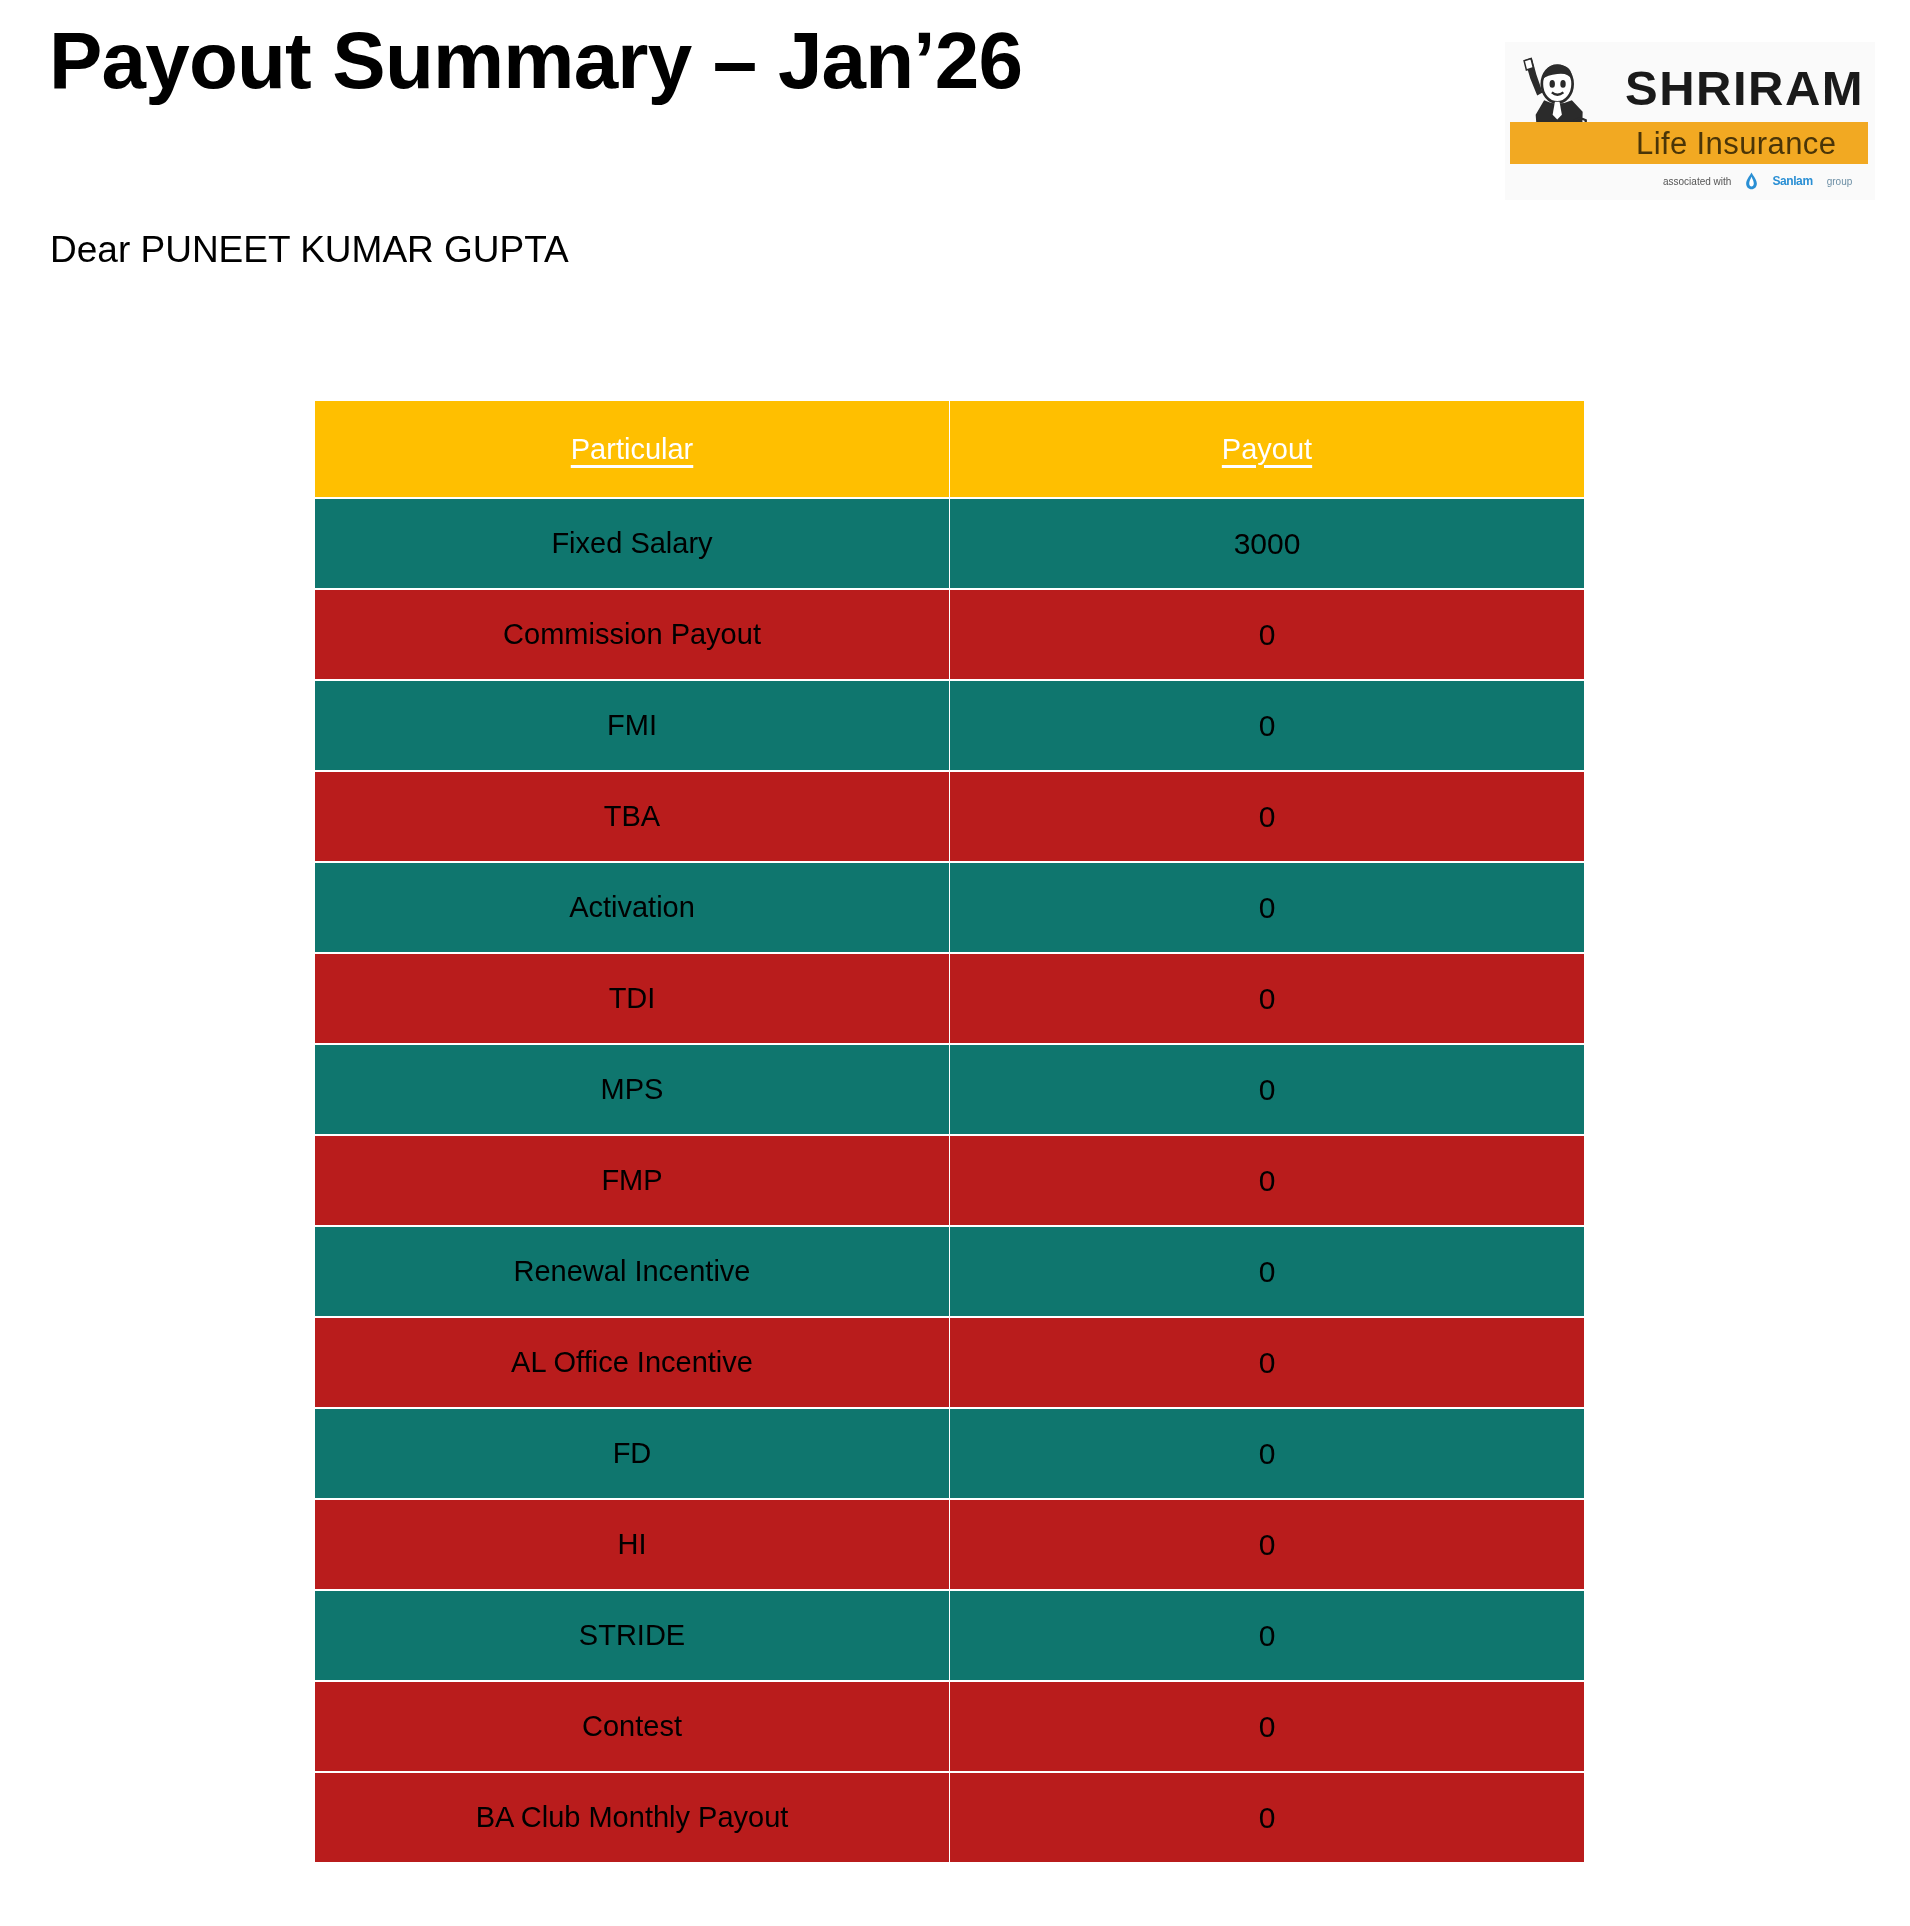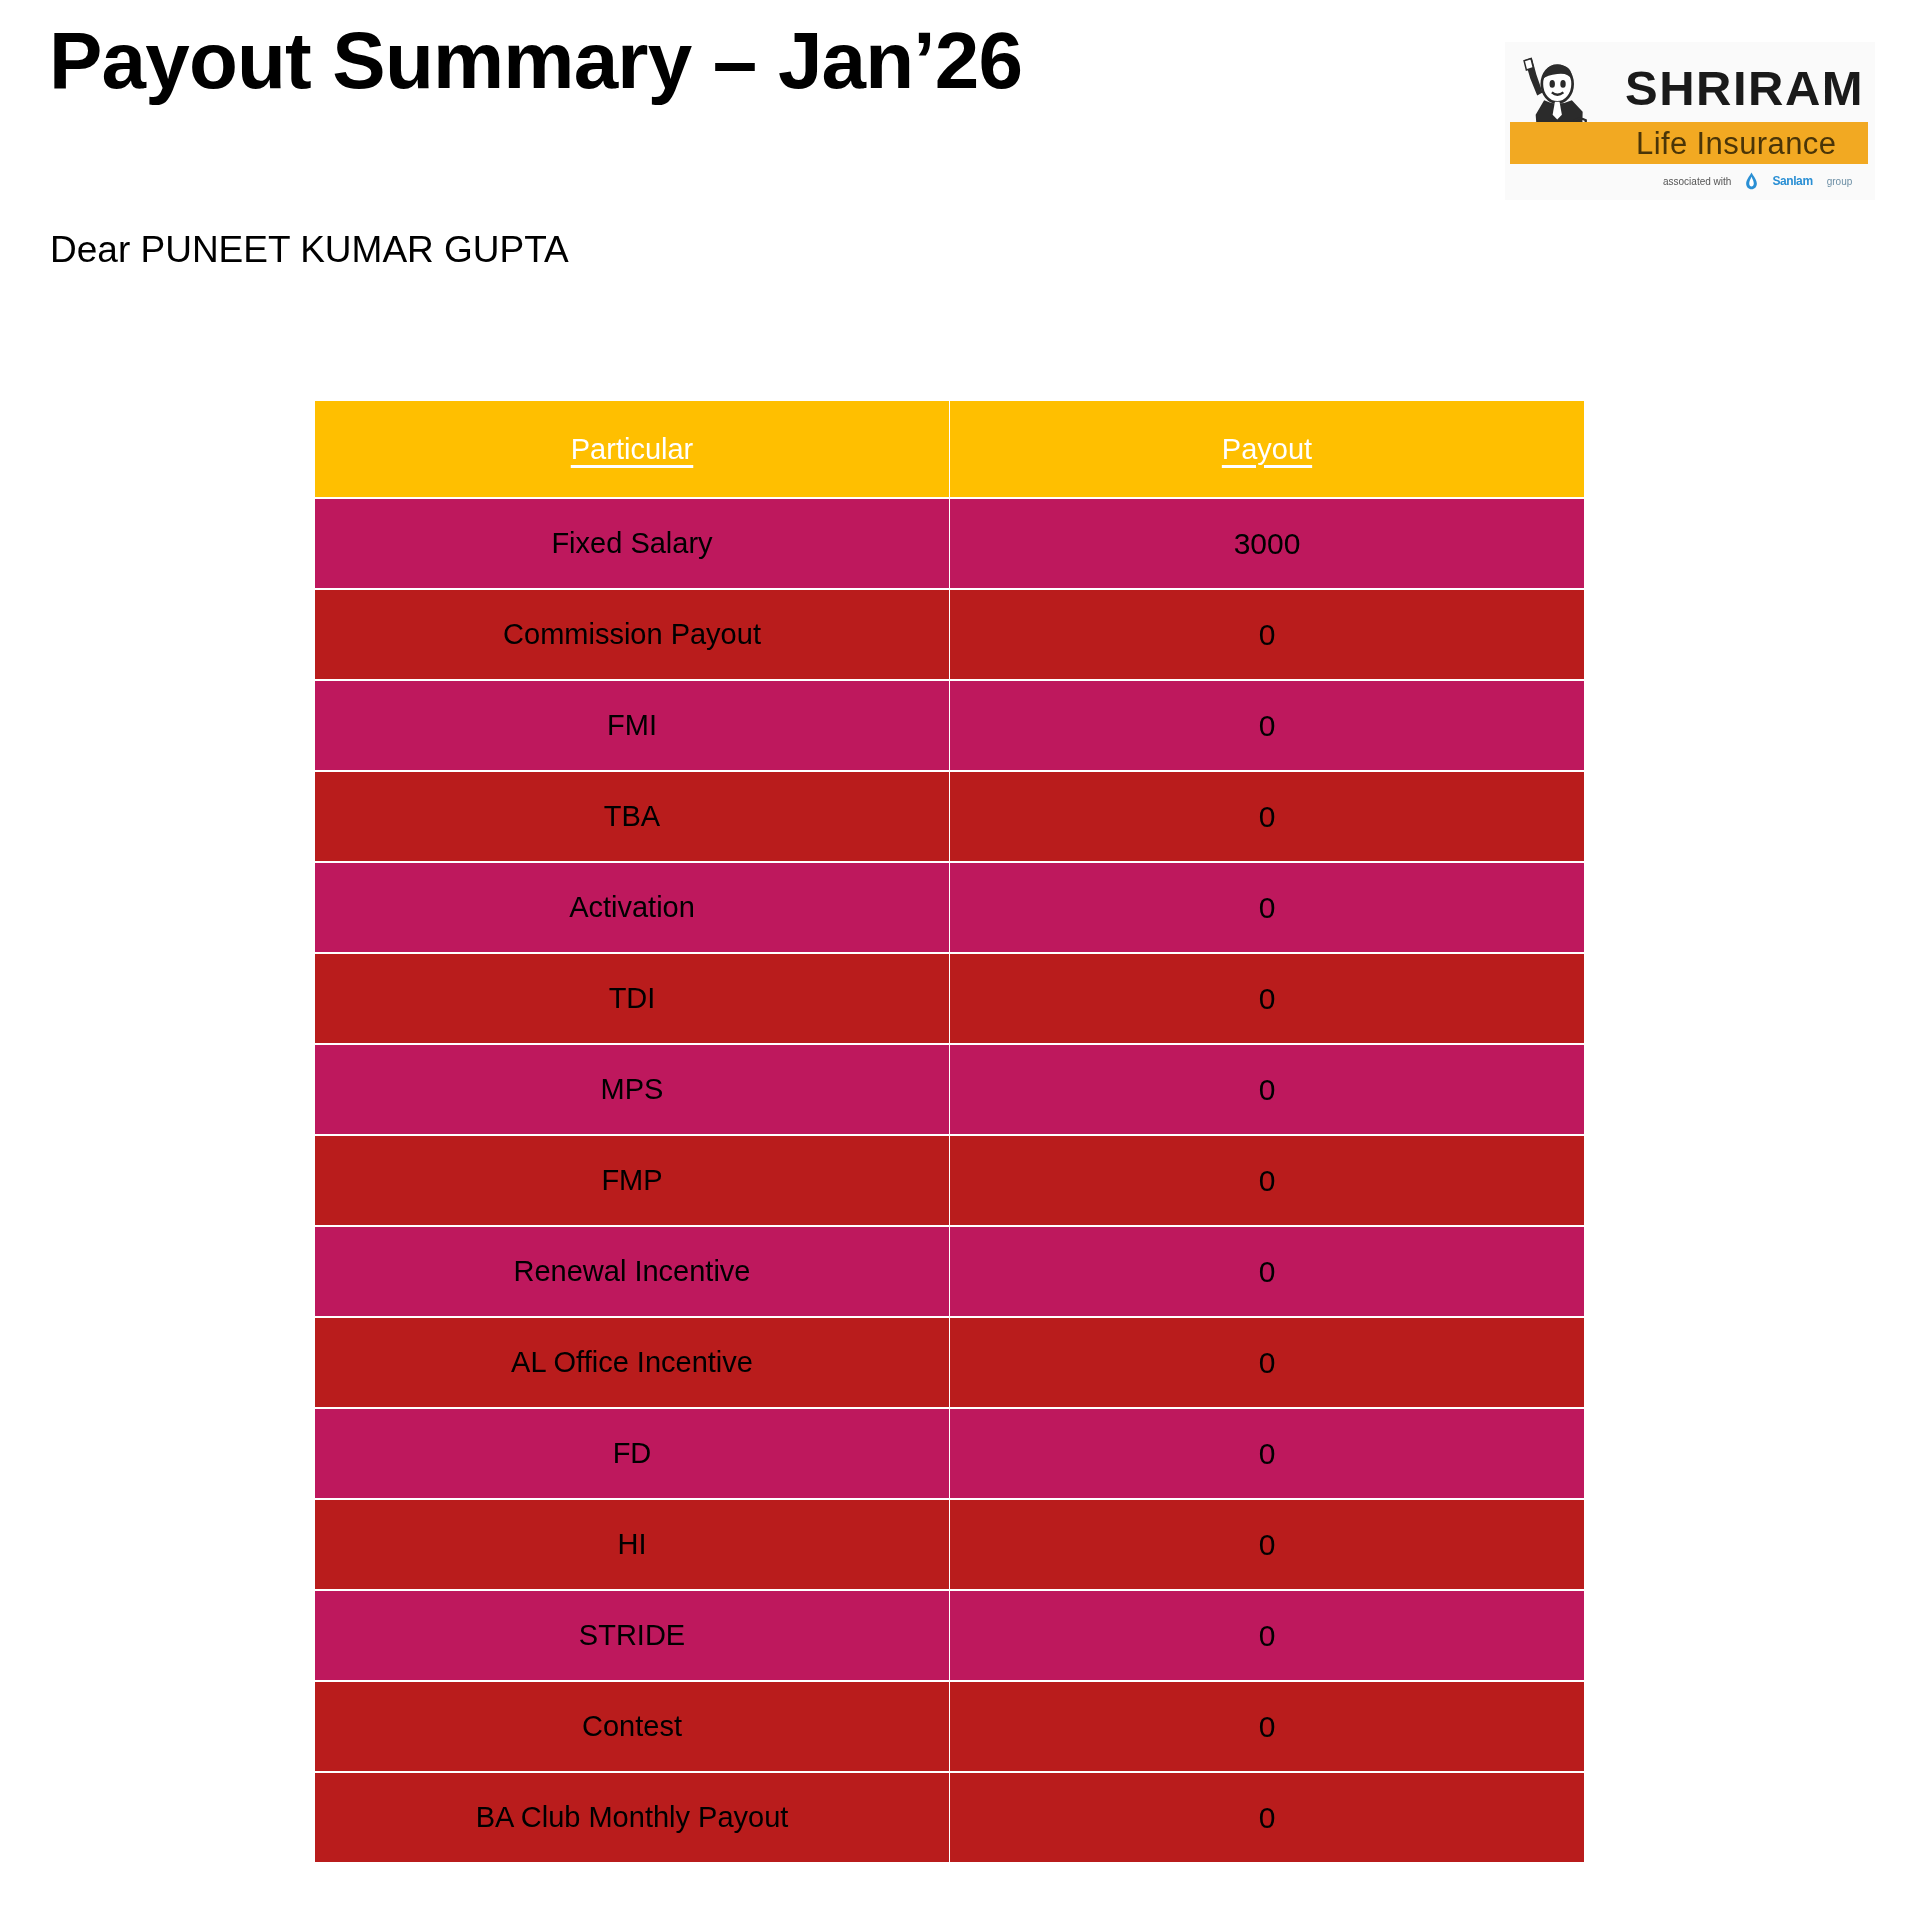--- a/index.html
+++ b/index.html
@@ -144,21 +144,21 @@
     font-size: 29px;
     text-decoration: underline;
     text-underline-offset: 6.2px;
     text-decoration-thickness: 2.7px;
     height: 96px;
   }
   .payout-table td {
     font-size: 29px;
     color: #000000;
   }
-  tr.row-dark td   { background: #be185d; }
+  tr.row-dark td   { background: #0f766e; }
   tr.row-light td  { background: #b91c1c; }
 
   td.cell-value { font-size: 30px; }
 </style>
 </head>
 <body>
 
 <div class="doc-header">
 
   <div class="page-title">Payout Summary – Jan’26</div>

